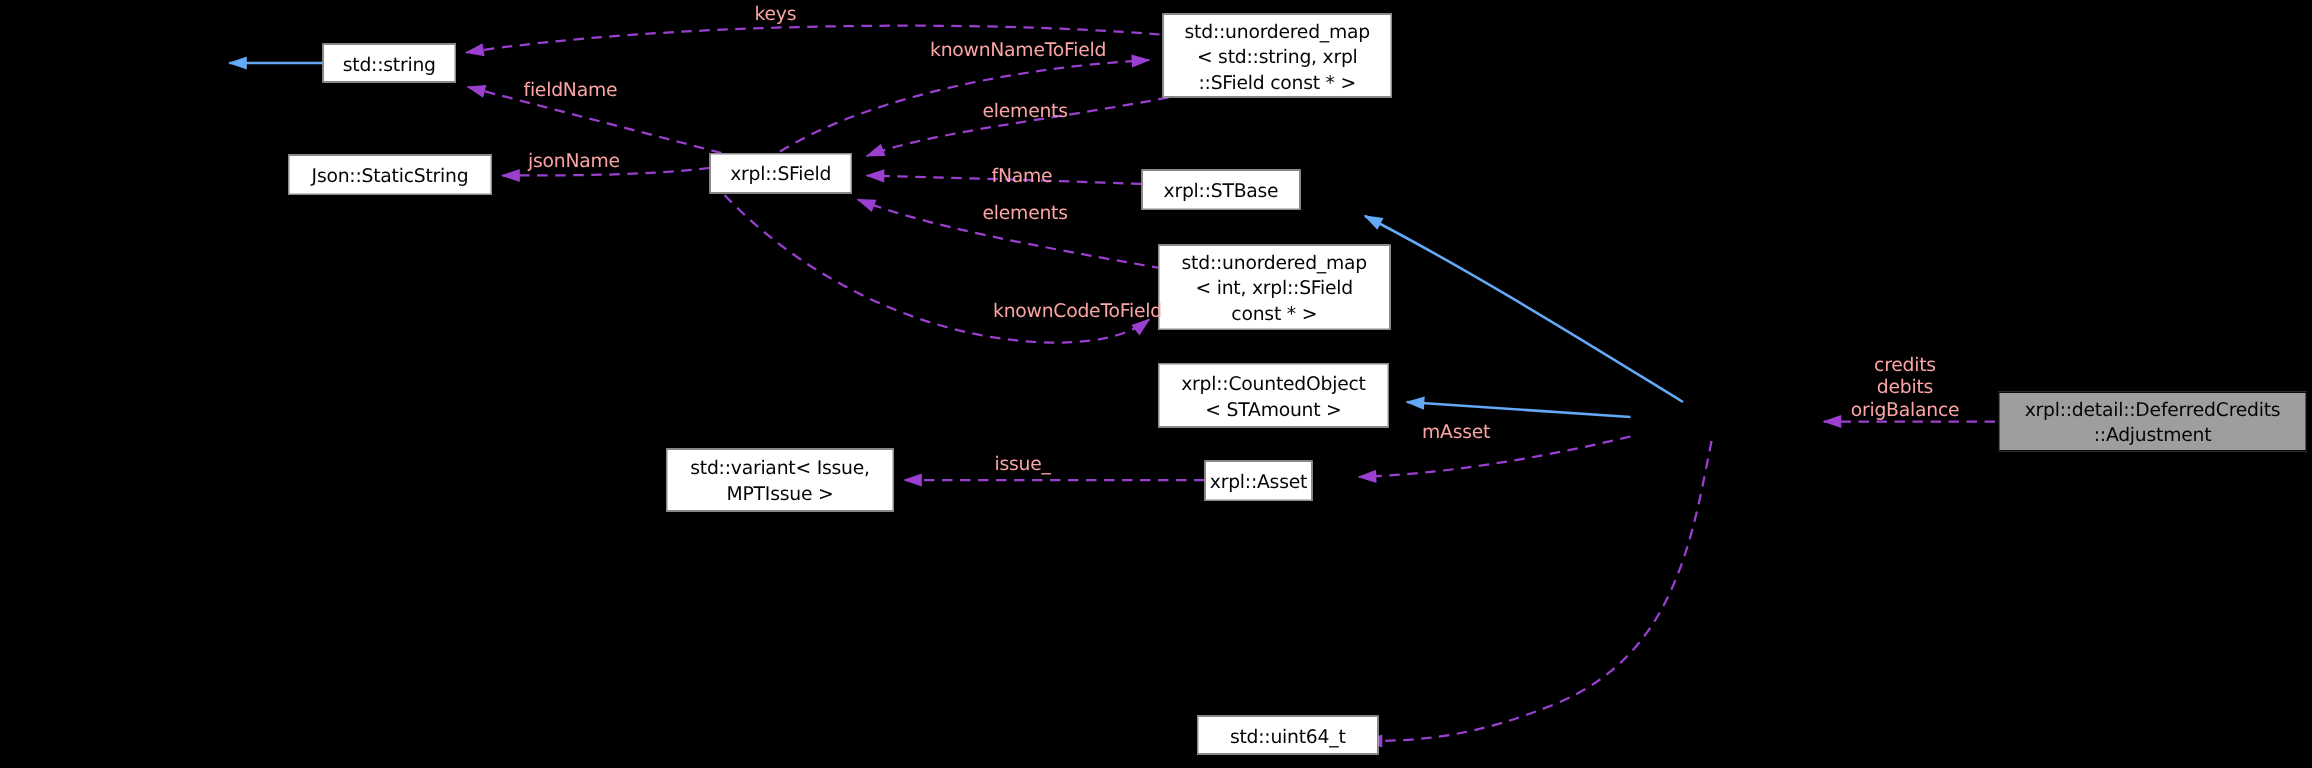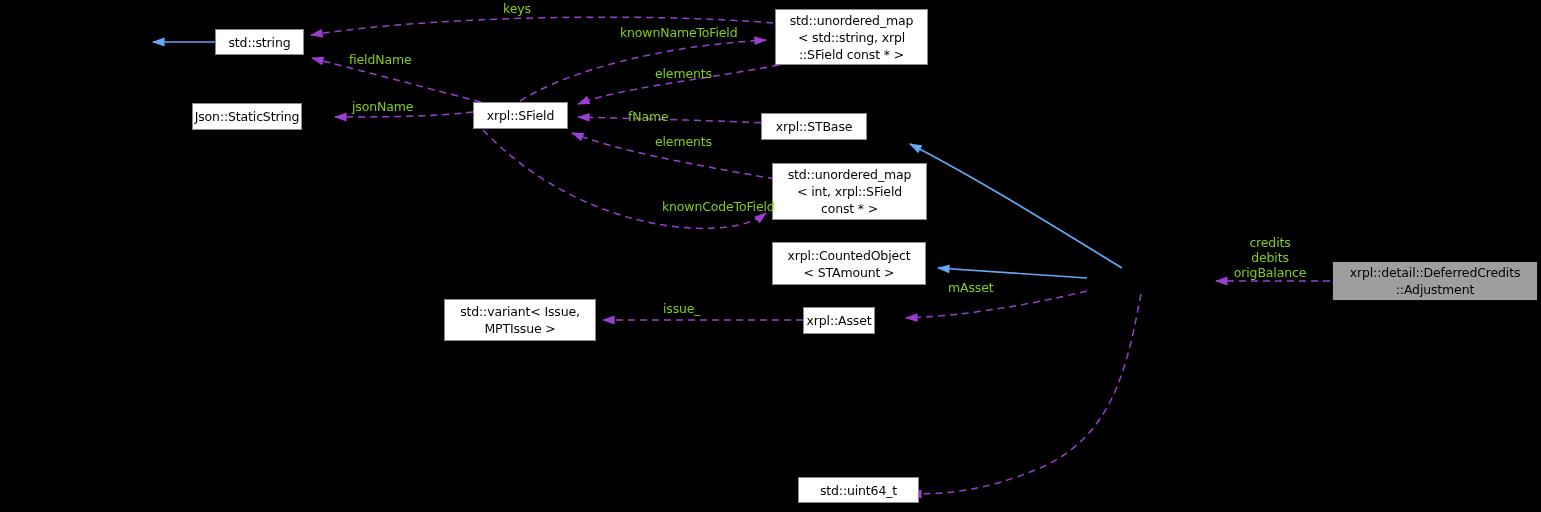--- a/index.html
+++ b/index.html
@@ -14,21 +14,21 @@
   .edge-inherit{stroke:#63a9f5;stroke-width:1.7;fill:none;}
   .node{
     position:absolute;box-sizing:border-box;
     background:#ffffff;border:1.3px solid #8a8a8a;color:#050505;
     font-size:12.5px;line-height:17px;letter-spacing:-0.15px;
     display:flex;align-items:center;justify-content:center;
     text-align:center;white-space:pre-line;cursor:pointer;
   }
   .node.hl{background:#9e9e9e;border-color:#0d0d0d;}
   .elabel{
-    position:absolute;color:#84cc16;
+    position:absolute;color:#fca5a5;
     font-size:12.5px;line-height:15px;letter-spacing:-0.15px;
     white-space:pre-line;text-align:center;
   }
   .elabel.members{line-height:14.7px;}
 </style>
 </head>
 <body>
 
 <div id="stage">
 
@@ -57,41 +57,41 @@
     <path class="edge-usage" marker-end="url(#ap)" d="M1330,281 L1216,281"></path>
     <path class="edge-usage" marker-end="url(#ap)" d="M1087,291 C1020,307 960,316 906,318"></path>
     <path class="edge-usage" marker-end="url(#ap)" d="M803,320 L603,320"></path>
     <path class="edge-usage" marker-end="url(#ap)" d="M1141,294 C1128,360 1116,435 1040,468 C985,491 948,494 910,494"></path>
   </svg>
 
   <div class="node" style="left:215px;top:29px;width:89px;height:26px;">std::string</div>
   <div class="node" style="left:775px;top:9px;width:153px;height:56px;">std::unordered_map
 &lt; std::string, xrpl
 ::SField const * &gt;</div>
-  <div class="node" style="left:192px;top:103px;width:110px;height:27px;">Json::StaticString</div>
+  <div class="node" style="left:192px;top:103px;width:136px;height:27px;">Json::StaticString</div>
   <div class="node" style="left:473px;top:102px;width:95px;height:27px;">xrpl::SField</div>
   <div class="node" style="left:761px;top:113px;width:106px;height:27px;">xrpl::STBase</div>
   <div class="node" style="left:772px;top:163px;width:155px;height:57px;">std::unordered_map
 &lt; int, xrpl::SField
 const * &gt;</div>
   <div class="node" style="left:772px;top:242px;width:154px;height:43px;">xrpl::CountedObject
 &lt; STAmount &gt;</div>
   <div class="node hl" style="left:1332px;top:261px;width:206px;height:40px;">xrpl::detail::DeferredCredits
 ::Adjustment</div>
   <div class="node" style="left:444px;top:299px;width:152px;height:42px;">std::variant&lt; Issue,
 MPTIssue &gt;</div>
   <div class="node" style="left:803px;top:307px;width:72px;height:27px;">xrpl::Asset</div>
   <div class="node" style="left:798px;top:477px;width:121px;height:26px;">std::uint64_t</div>
 
   <div class="elabel" style="left:503px;top:1px;">keys</div>
   <div class="elabel" style="left:349px;top:52px;">fieldName</div>
   <div class="elabel" style="left:352px;top:99px;">jsonName</div>
   <div class="elabel" style="left:620px;top:25px;">knownNameToField</div>
   <div class="elabel" style="left:655px;top:66px;">elements</div>
-  <div class="elabel" style="left:628px;top:109px;">fName</div>
+  <div class="elabel" style="left:661px;top:109px;">fName</div>
   <div class="elabel" style="left:655px;top:134px;">elements</div>
   <div class="elabel" style="left:662px;top:199px;">knownCodeToField</div>
   <div class="elabel" style="left:1228px;top:235px;width:84px;">credits
 debits
 origBalance</div>
   <div class="elabel" style="left:948px;top:280px;">mAsset</div>
   <div class="elabel" style="left:663px;top:301px;">issue_</div>
 
 </div>
 

